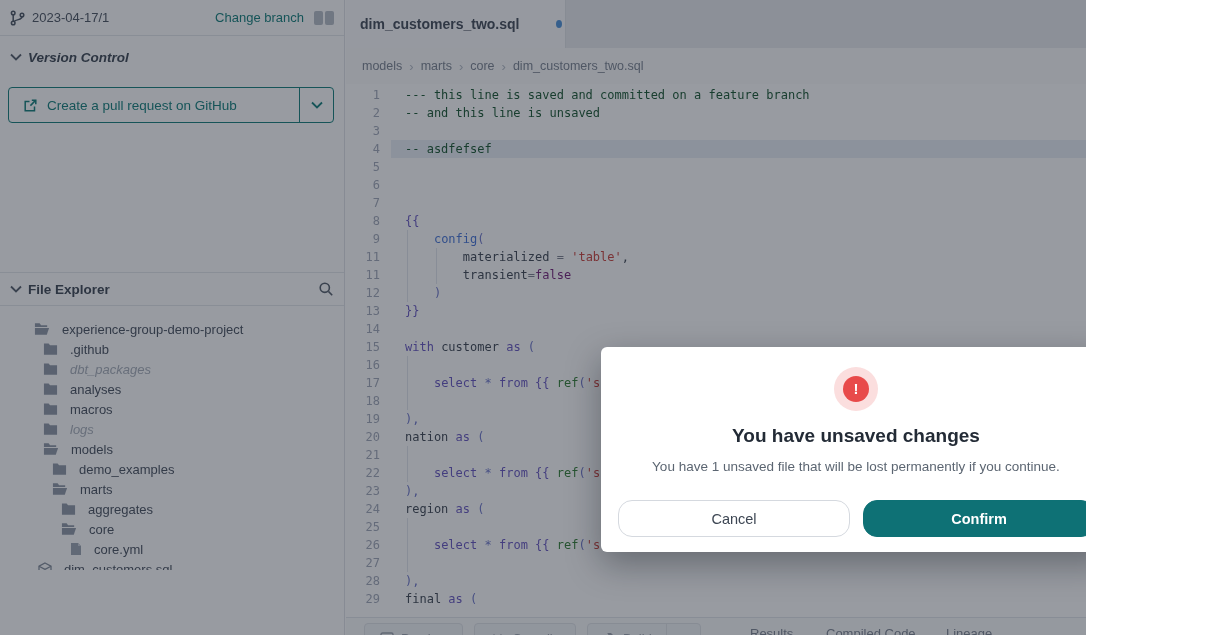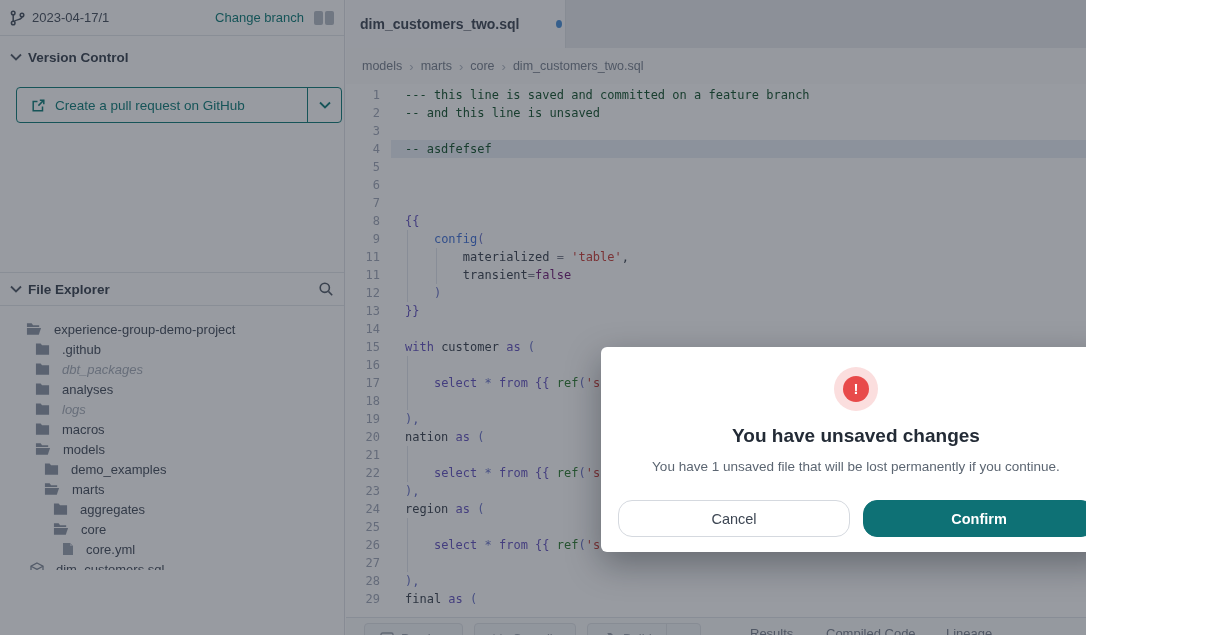--- a/index.html
+++ b/index.html
@@ -14,31 +14,31 @@
   .branch-row .bname{font-size:13px;color:#49525f;margin-left:7px;flex:0 0 auto;}
   .branch-row .spacer{flex:1;}
   .change-branch{font-size:13px;color:#0f7d79;cursor:pointer;margin-right:10px;margin-left:24px;}
   .docs-icon{display:flex;gap:2px;}
   .docs-icon i{display:block;width:9px;height:14px;background:#b6bcc6;border-radius:2px;}
 
   .section-header{height:32px;display:flex;align-items:center;padding:0 10px;
     font-size:13.5px;font-weight:700;color:#3a4450;}
   .section-header .lbl{margin-left:6px;flex:0 0 auto;}
   .section-header .sp{flex:1;}
-  .sh-vc{margin-top:5px;}
+  .sh-vc{margin-top:5px;font-style:italic;}
   .sh-fe{border-top:1px solid #e4e7eb;border-bottom:1px solid #e4e7eb;height:34px;}
 
-  .pr-button{position:absolute;left:16px;top:87px;width:326px;height:36px;border:1px solid #0f7d79;
+  .pr-button{position:absolute;left:8px;top:87px;width:326px;height:36px;border:1px solid #0f7d79;
     border-radius:4px;display:flex;align-items:stretch;background:#ffffff;cursor:pointer;}
   .pr-main{flex:1;display:flex;align-items:center;padding-left:14px;gap:9px;
     font-size:13.5px;color:#0f7d79;}
   .pr-caret{width:34px;border-left:1px solid #0f7d79;display:flex;align-items:center;justify-content:center;}
   .vc-body{height:199px;}
 
-  .tree{padding-top:13px;overflow:hidden;height:264px;}
+  .tree{padding-top:13px;overflow:hidden;height:264px;margin-left:8px;}
   .tree-row{height:20px;display:flex;align-items:center;font-size:13px;color:#454e5c;cursor:pointer;}
   .tree-row svg{flex:0 0 auto;margin-right:6px;}
   .tree-row .muted{color:#a6adb8;font-style:italic;}
 
   
   .main{position:absolute;left:346px;top:0;right:0;height:635px;background:#ffffff;}
   .tabbar{height:48px;background:#e9ebee;display:flex;}
   .tab{width:220px;background:#fcfcfd;display:flex;align-items:center;padding:0 14px;
     border-right:1px solid #e0e3e7;cursor:pointer;}
   .tab .ttl{font-size:14px;font-weight:600;color:#3f4856;}
@@ -177,29 +177,29 @@
             </svg>
           </span>
           <span>analyses</span>
         </div>
         <div class="tree-row" style="padding-left: 35px;">
           <span style="display: flex; margin-right: 6px;">
             <svg width="15" height="14" viewBox="0 0 16 14">
               <path d="M1 2 h5 l1.5 2 H15 v10 H1 z" transform="translate(0,-1)" fill="#8d96a5"></path>
             </svg>
           </span>
+          <span>macros</span>
+        </div>
+        <div class="tree-row" style="padding-left: 35px;">
+          <span style="display: flex; margin-right: 6px;">
+            <svg width="15" height="14" viewBox="0 0 16 14">
+              <path d="M1 2 h5 l1.5 2 H15 v10 H1 z" transform="translate(0,-1)" fill="#8d96a5"></path>
+            </svg>
+          </span>
           <span class="muted">logs</span>
-        </div>
-        <div class="tree-row" style="padding-left: 35px;">
-          <span style="display: flex; margin-right: 6px;">
-            <svg width="15" height="14" viewBox="0 0 16 14">
-              <path d="M1 2 h5 l1.5 2 H15 v10 H1 z" transform="translate(0,-1)" fill="#8d96a5"></path>
-            </svg>
-          </span>
-          <span>macros</span>
         </div>
         <div class="tree-row" style="padding-left: 35px;">
           <span style="display: flex; margin-right: 6px;">
             <svg width="16" height="14" viewBox="0 0 17 14">
               <path d="M1 1 h5 l1.5 2 H14 v2 H1 z" fill="#8d96a5"></path>
               <path d="M1 6 h15 l-2.4 7 H1 z" fill="#8d96a5"></path>
             </svg>
           </span>
           <span>models</span>
         </div>

